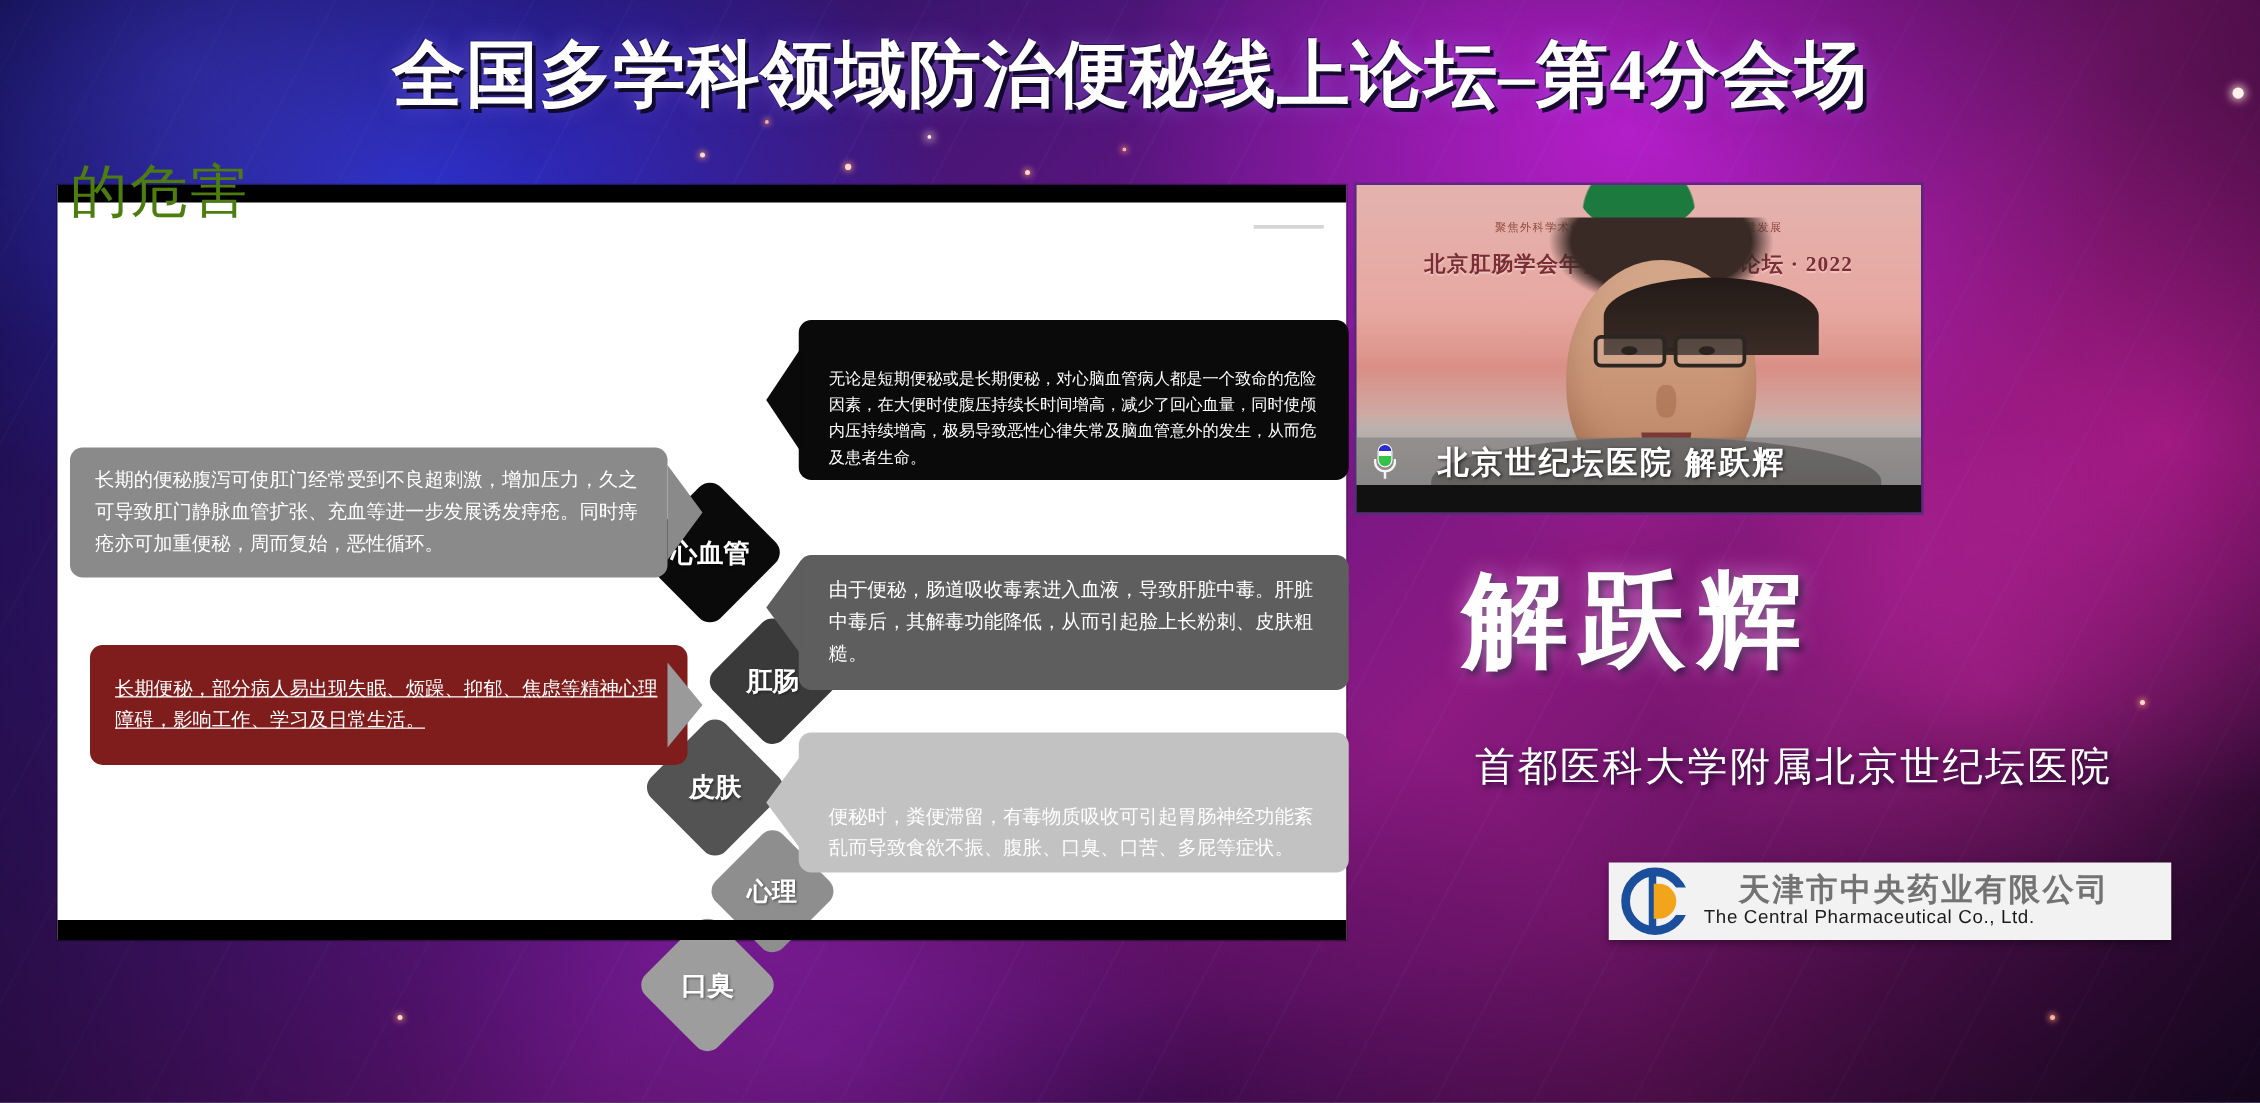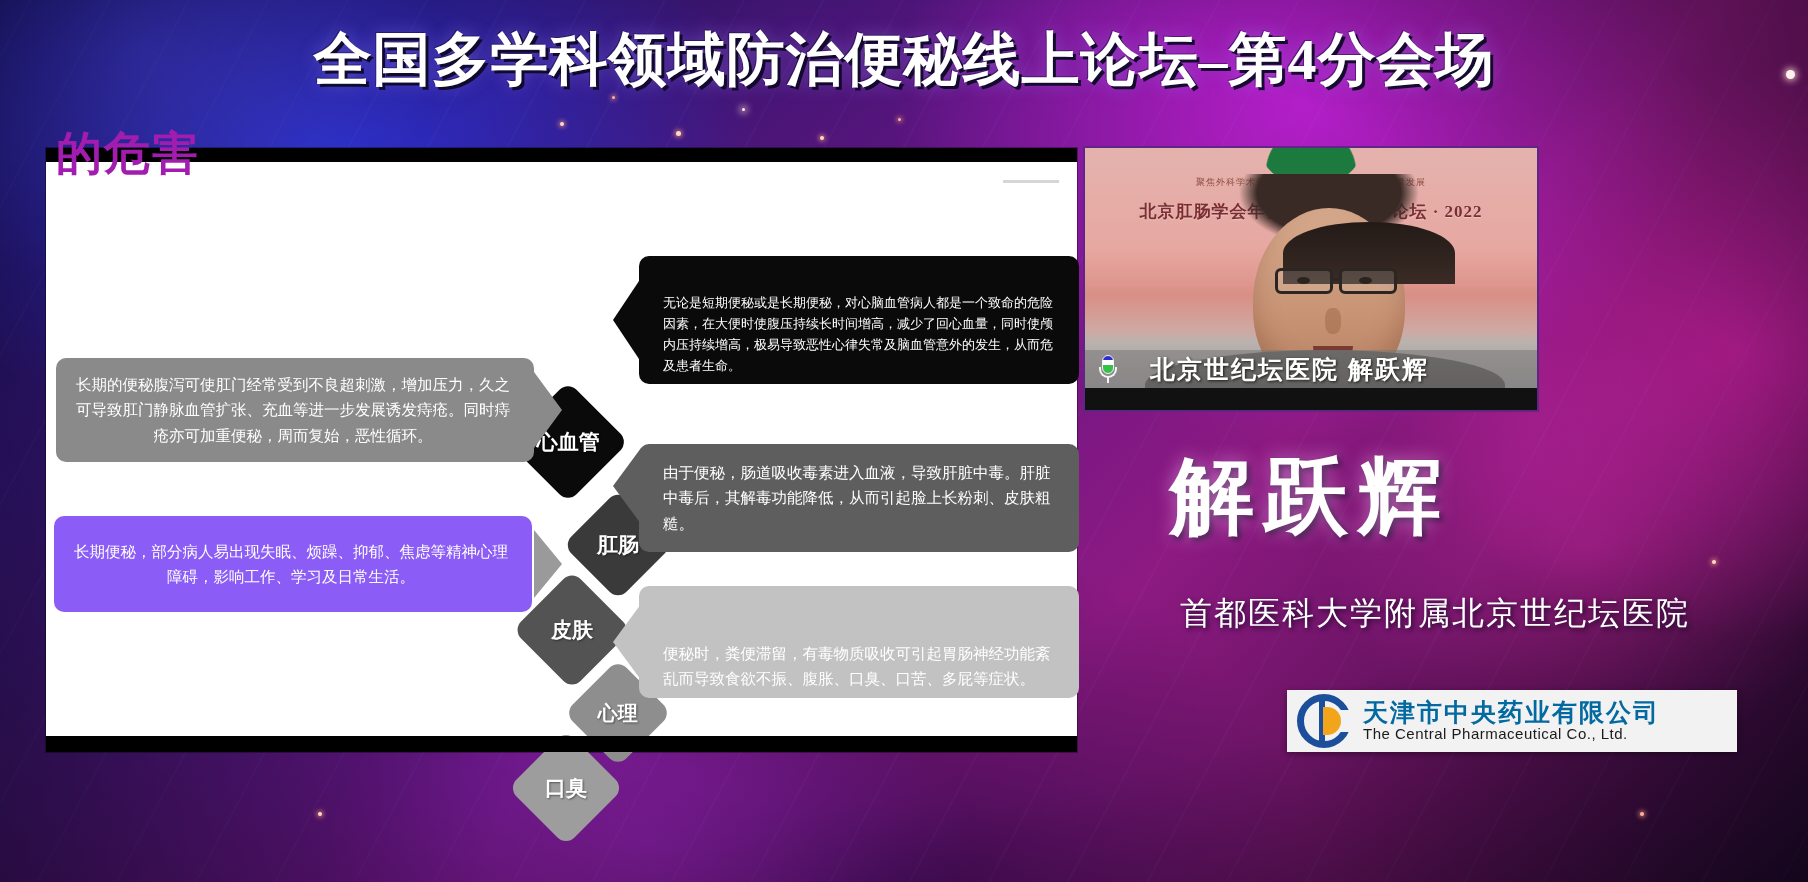--- a/index.html
+++ b/index.html
@@ -60,21 +60,21 @@
   #slide{
     position:absolute; left:46px; top:148px; width:1031px; height:604px;
     background:#ffffff; z-index:5;
     box-shadow:0 0 0 1px rgba(0,0,0,.35);
   }
   #slide-topband{
     position:absolute; left:0; top:0; width:1031px; height:14px; background:#000;
   }
   #slide-title{
     position:absolute; left:10px; top:-26px; height:62px;
-    font-size:46px; font-weight:bold; color:#a21caf;
+    font-size:46px; font-weight:normal; color:#4d7c0f;
     font-family:"Liberation Sans", sans-serif;
     overflow:hidden; line-height:62px; letter-spacing:2px;text-align:right;
   }
   #slide-rule{
     position:absolute; right:18px; top:32px; width:56px; height:3px; background:#d6d6d6;
   }
   #slide-bottomband{
     position:absolute; left:0; bottom:0; width:1031px; height:16px; background:#000;
   }
 
@@ -97,21 +97,21 @@
   }
   .callout .txt{ line-height:1.62; }
 
   .cal-right{
     border-radius:10px;
   }
   .cal-right::before{
     content:""; position:absolute; left:-26px; top:50%; transform:translateY(-50%);
     width:0; height:0; border-top:42px solid transparent; border-bottom:42px solid transparent;
   }
-  .cal-left{ border-radius:10px;text-align:center; }
+  .cal-left{ border-radius:10px; }
   .cal-left::after{
     content:""; position:absolute; right:-26px; top:50%; transform:translateY(-50%);
     width:0; height:0; border-top:42px solid transparent; border-bottom:42px solid transparent;
   }
 
   
   #video-panel{
     position:absolute; left:1085px; top:148px; width:452px; height:262px; z-index:6;
     background:#1a0c2a; overflow:hidden;
     box-shadow:0 0 0 2px rgba(90,40,130,.9);
@@ -221,22 +221,22 @@
     border:7px solid #1b4f9c; box-sizing:border-box;
   }
   #sp-gap{ position:absolute; right:-1px; top:16px; width:14px; height:22px; background:#f2f2f2; }
   #sp-yellow{
     position:absolute; left:26px; top:13px; width:18px; height:28px;
     background:#f2a51b; border-radius:0 14px 14px 0;
   }
   #sp-bar{ position:absolute; left:22px; top:6px; width:6px; height:42px; background:#1b4f9c; }
   #sponsor-txt{ display:flex; flex-direction:column; justify-content:center; line-height:1.06; }
   #sponsor-cn{
-    font-size:25px; font-weight:bold; color:#0369a1; letter-spacing:2px;
-    font-family:"Liberation Serif", serif; white-space:nowrap;
+    font-size:25px; font-weight:bold; color:#737373; letter-spacing:2px;
+    font-family:"Liberation Serif", serif; white-space:nowrap;margin-left:28px;
   }
   #sponsor-en{
     font-size:15px; color:#1b1b1b; letter-spacing:.5px;
     font-family:"Liberation Sans", sans-serif; white-space:nowrap;
   }
 </style>
 </head>
 <body>
 
 <div id="stage">
@@ -298,21 +298,21 @@
                 border-top:38px solid transparent;border-bottom:38px solid transparent;
                 border-left:28px solid #8a8a8a;"></div>
 
     <div class="callout cal-right" style="left:593px; top:296px; width:440px; height:108px; background:#5e5e5e; padding:8px 18px 8px 24px;">
       <div class="txt" style="font-size:15.5px;">由于便秘，肠道吸收毒素进入血液，导致肝脏中毒。肝脏中毒后，其解毒功能降低，从而引起脸上长粉刺、皮肤粗糙。</div>
     </div>
     <div style="position:absolute; left:567px; top:300px; width:0;height:0;
                 border-top:38px solid transparent;border-bottom:38px solid transparent;
                 border-right:28px solid #5e5e5e;"></div>
 
-    <div class="callout cal-left" style="left:8px; top:368px; width:478px; height:96px; background:#8b5cf6; padding:8px 24px 8px 20px;">
+    <div class="callout cal-left" style="left:26px; top:368px; width:478px; height:96px; background:#7f1d1d; padding:8px 24px 8px 20px;text-decoration:underline;">
       <div class="txt" style="font-size:15.5px;">长期便秘，部分病人易出现失眠、烦躁、抑郁、焦虑等精神心理障碍，影响工作、学习及日常生活。</div>
     </div>
     <div style="position:absolute; left:488px; top:382px; width:0;height:0;
                 border-top:34px solid transparent;border-bottom:34px solid transparent;
                 border-left:28px solid #9a9a9a;"></div>
 
     <div class="callout cal-right" style="left:593px; top:438px; width:440px; height:112px; background:#c2c2c2; padding:8px 18px 8px 24px;">
       <div class="txt" style="font-size:15.5px; color:#fff;margin-top:48px;">便秘时，粪便滞留，有毒物质吸收可引起胃肠神经功能紊乱而导致食欲不振、腹胀、口臭、口苦、多屁等症状。</div>
     </div>
     <div style="position:absolute; left:567px; top:456px; width:0;height:0;

